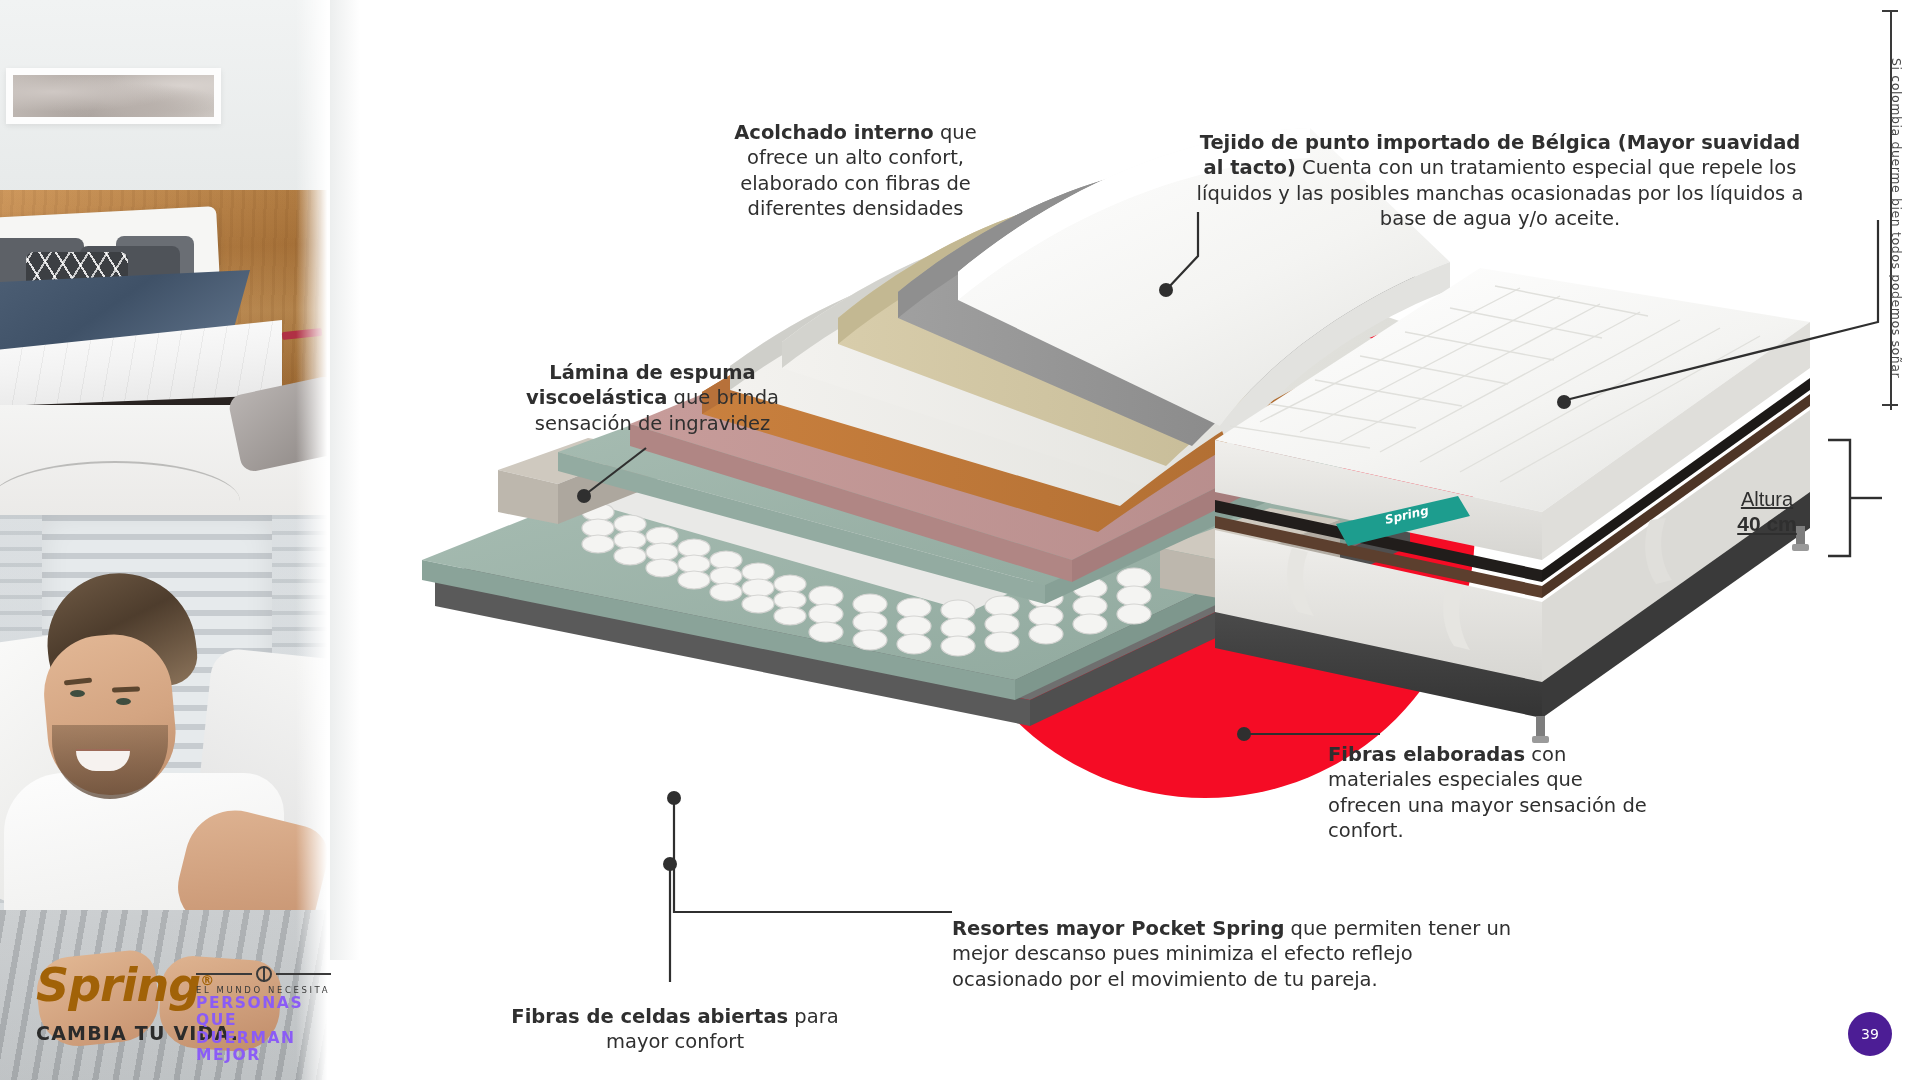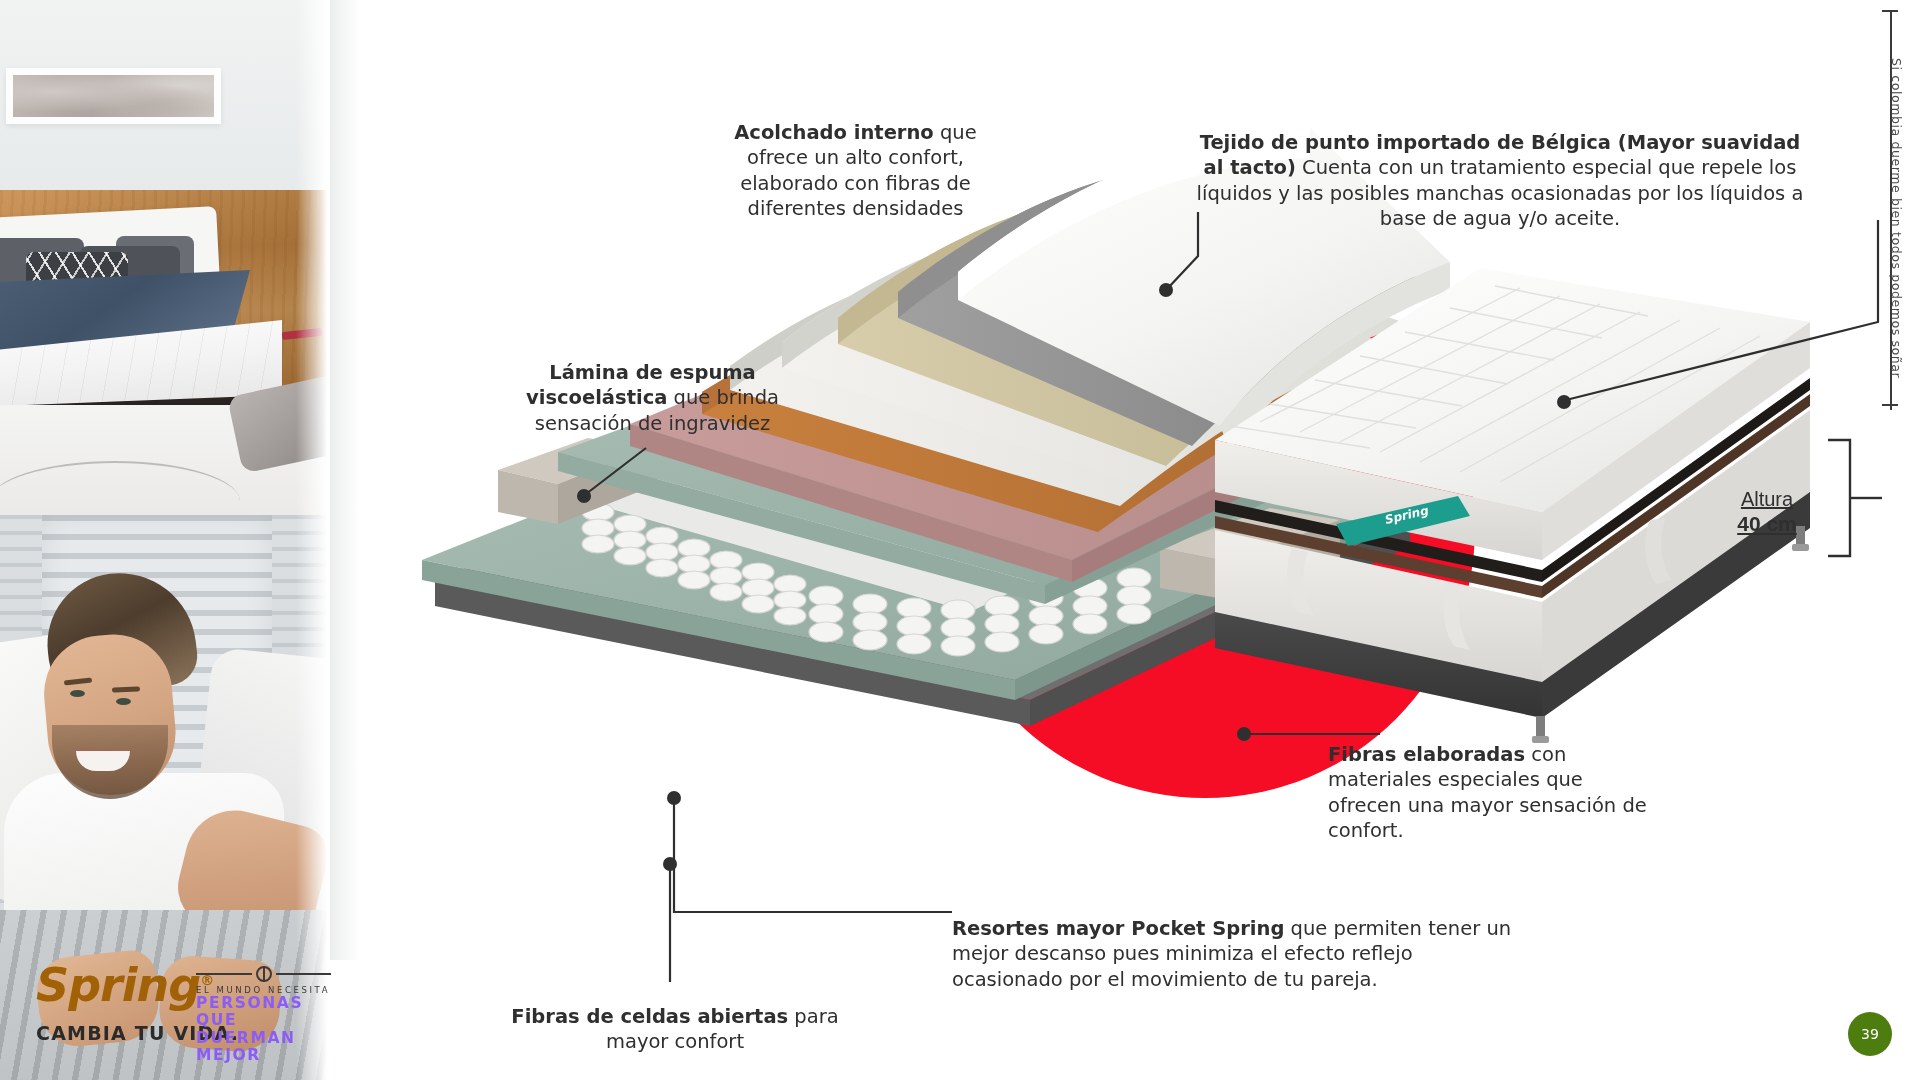--- a/index.html
+++ b/index.html
@@ -180,21 +180,21 @@
     font-family:"DejaVu Sans", sans-serif;
     font-size:12.5px; letter-spacing:.6px; color:#4a4a4a; white-space:nowrap;
   }
   .vs-cap-top{ position:absolute; right:22px; top:10px; width:16px; height:2px; background:#3a3a3a;}
   .vs-cap-bot{ position:absolute; right:22px; top:404px; width:16px; height:2px; background:#3a3a3a;}
 
   
   .page-badge{
     position:absolute; right:28px; bottom:24px;
     width:44px; height:44px; border-radius:50%;
-    background:#4d7c0f; color:#fff;
+    background:#4c1d95; color:#fff;
     display:flex; align-items:center; justify-content:center;
     font-size:14px; font-family:"DejaVu Sans", sans-serif;
   }
 
   
   .stage{ position:absolute; left:330px; top:0; right:0; bottom:0; }
   .red-circle{
     position:absolute; left:605px; top:258px; width:540px; height:540px;
     border-radius:50%; background:#f50c25;
   }

